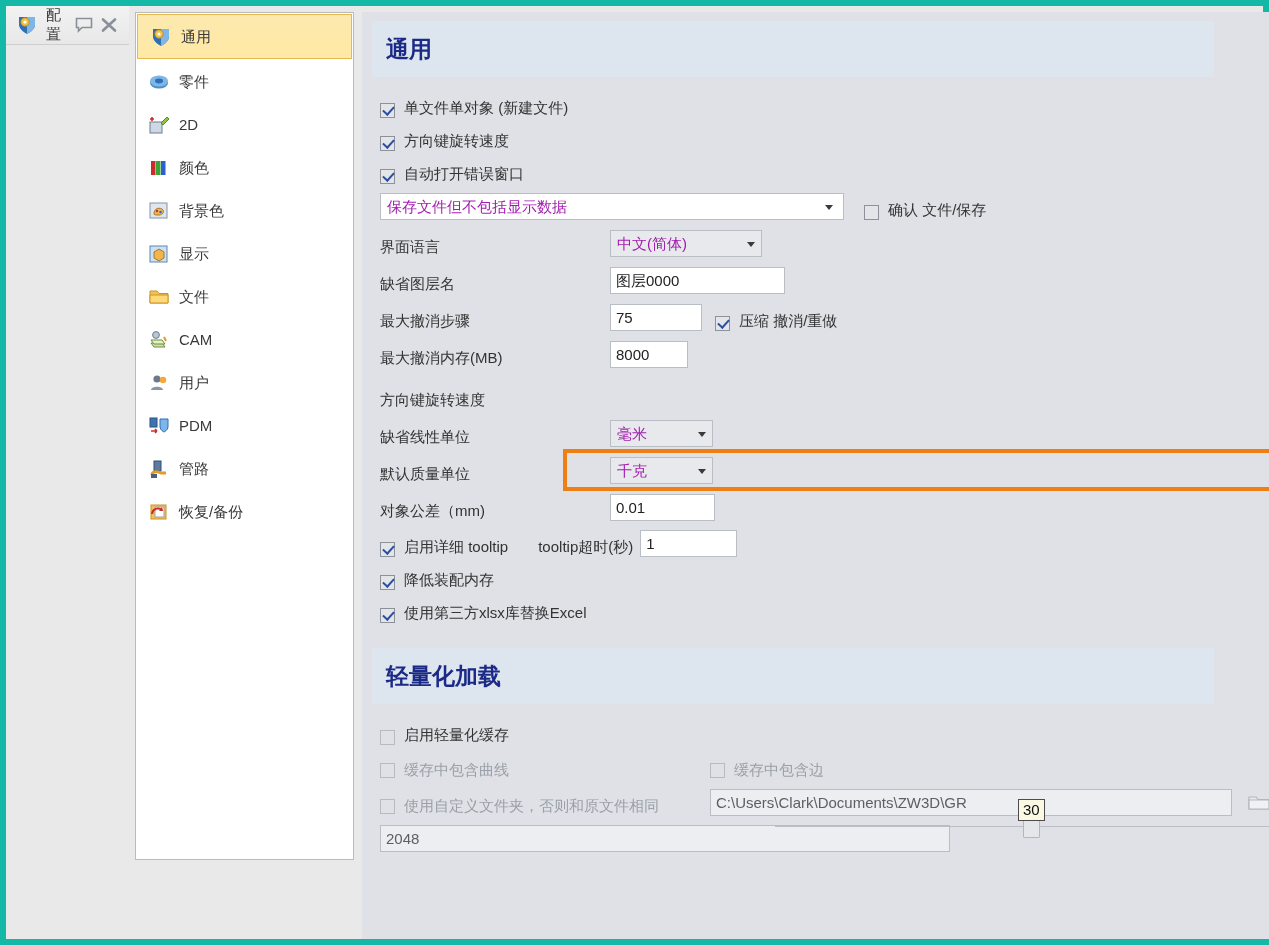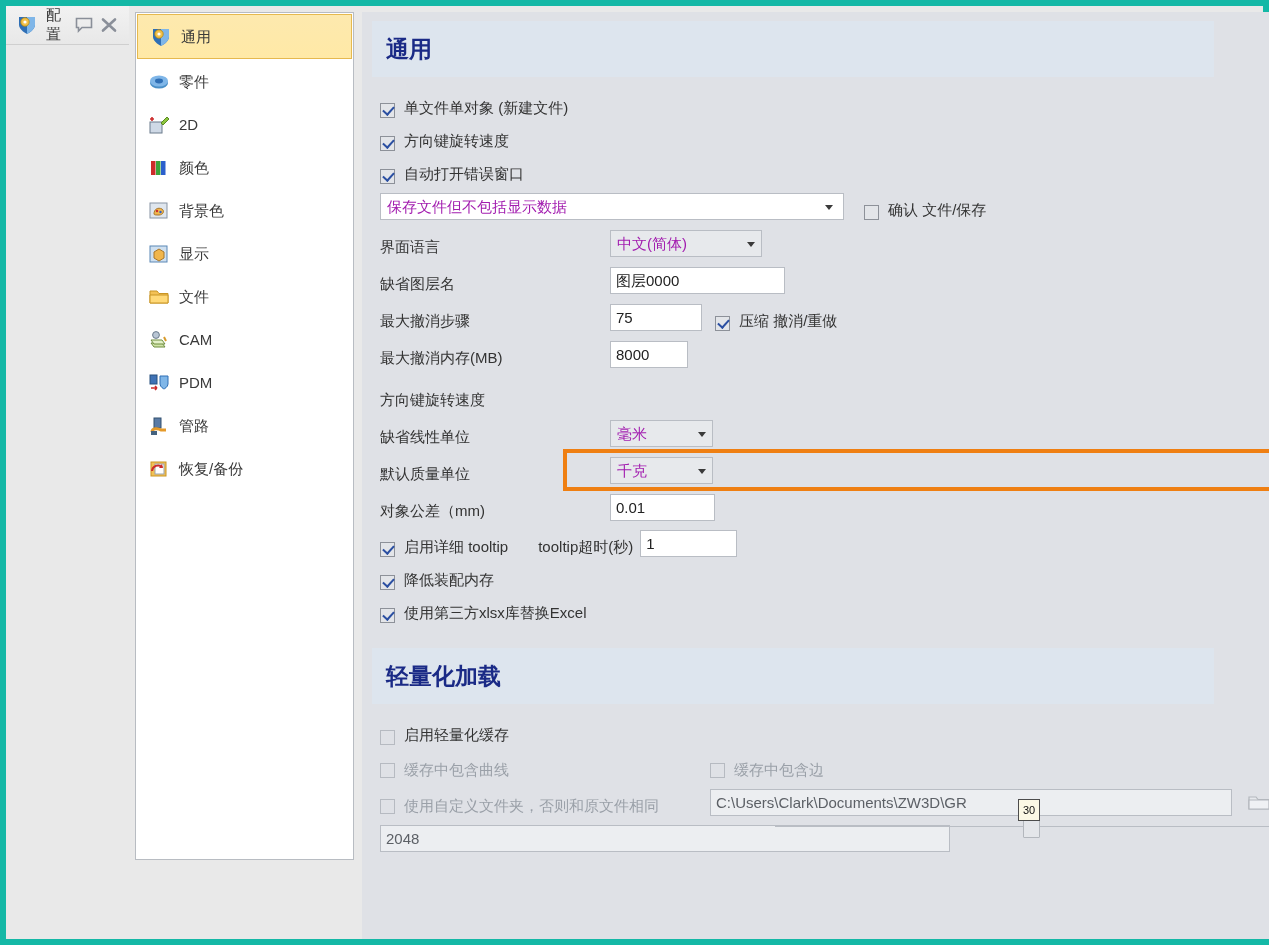--- a/index.html
+++ b/index.html
@@ -187,21 +187,21 @@
     border: 1px solid #b3b7bd;
     border-radius: 1px;
     z-index: 5;
   }
   .slider-tip {
     position: absolute;
     left: 628px; top: -12px;
     background: #fbf8e4;
     border: 1px solid #4c4c4c;
     color: #111;
-    font-size: 11px;
+    font-size: 15px;
     line-height: 20px;
     padding: 0 4px;
     z-index: 7;
     font-family: "Liberation Sans", sans-serif;
   }
 
   
   .vscroll {
     width: 17px; flex: 0 0 17px;
     background: #f2f3f5;
@@ -367,20 +367,30 @@
           <svg width="22" height="22" viewBox="0 0 22 22">
             <path d="M3 14 L14 14 L17 18 L6 18 Z" fill="#cfe3a8" stroke="#6f8d3f"></path>
             <path d="M3 11 L14 11 L17 15 L6 15 Z" fill="#e3f0c8" stroke="#6f8d3f"></path>
             <circle cx="8" cy="6" r="3.4" fill="#b9c6d4" stroke="#6b7b8c"></circle>
             <path d="M16 8 L18 12" stroke="#d89a2a" stroke-width="2"></path>
           </svg>
         </span>
         <span class="side-label">CAM</span>
       </div>
 
+      <div class="side-item">
+        <span class="side-icon">
+          <svg width="22" height="22" viewBox="0 0 22 22">
+            <circle cx="9" cy="7" r="3.6" fill="#6b7b8c"></circle>
+            <path d="M3 18 C3 13.5 15 13.5 15 18 Z" fill="#8996a6"></path>
+            <circle cx="15" cy="8" r="3.2" fill="#f0a93a"></circle>
+          </svg>
+        </span>
+        <span class="side-label">用户</span>
+      </div>
 
       <div class="side-item">
         <span class="side-icon">
           <svg width="22" height="22" viewBox="0 0 22 22">
             <rect x="2" y="3" width="7" height="9" fill="#3f72b5" stroke="#28507f"></rect>
             <path d="M12 4 L20 4 L20 12 C20 15 16 17 16 17 C16 17 12 15 12 12 Z" fill="#7fb6e8" stroke="#2f6fb5"></path>
             <path d="M3 16 L9 16 M9 16 L7 14 M9 16 L7 18" stroke="#cc2b2b" stroke-width="1.6" fill="none"></path>
           </svg>
         </span>
         <span class="side-label">PDM</span>

